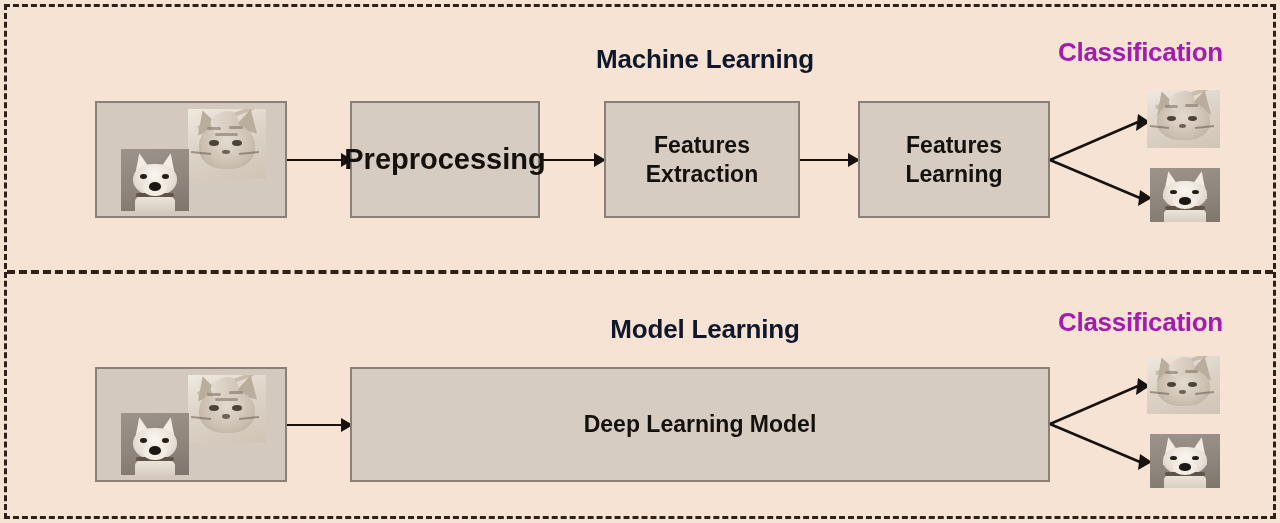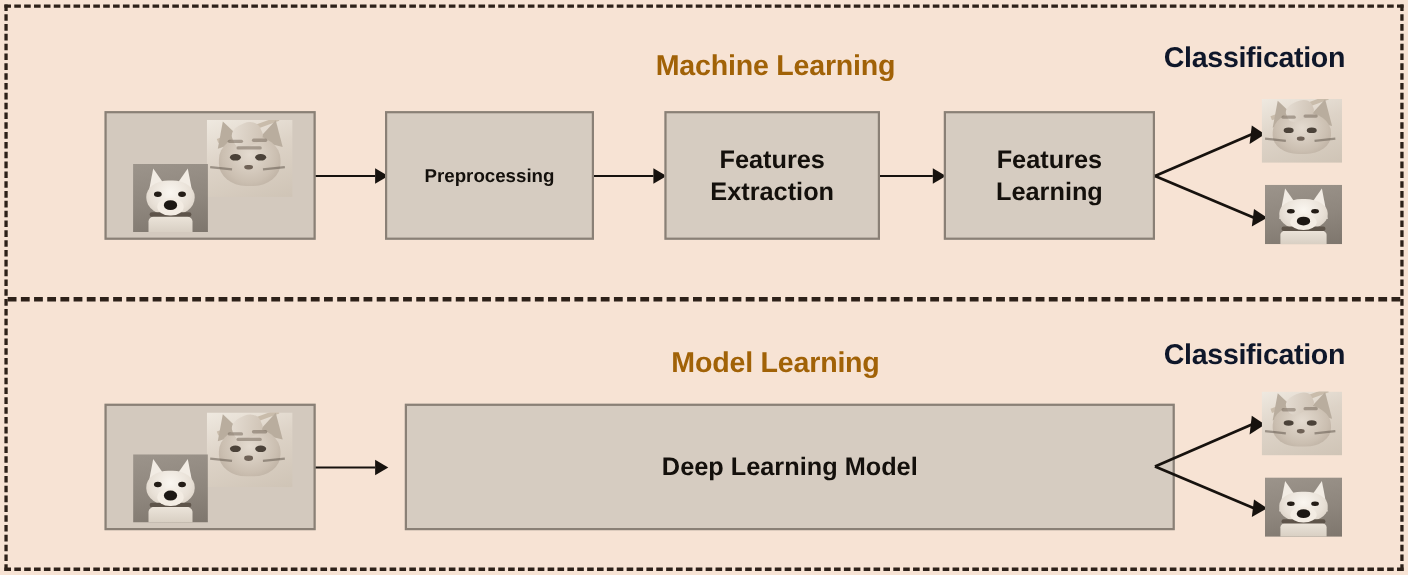--- a/index.html
+++ b/index.html
@@ -45,31 +45,31 @@
     width: 1280px;
   }
   #panel-ml { top: 0px;   height: 270px; }
   #panel-dl { top: 272px; height: 251px; }
 
   
   .section-title {
     position: absolute;
     font-size: 26px;
     font-weight: bold;
-    color: #a16207;
+    color: #0f172a;
     letter-spacing: -0.2px;
     white-space: nowrap;
     text-align: center;
   }
 
   .classification-title {
     position: absolute;
     font-size: 26px;
     font-weight: bold;
-    color: #0f172a;
+    color: #a21caf;
     letter-spacing: -0.3px;
     white-space: nowrap;
   }
 
   
   .pbox {
     position: absolute;
     box-sizing: border-box;
     background: #d6ccc1;
     border: 2px solid #8a8076;
@@ -270,21 +270,21 @@
         <div class="eyeR"></div>
         <div class="nose"></div>
       </div>
     </div>
 
     <svg class="arrow-svg" style="left:287px; top:150px;" width="66" height="20">
       <line x1="0" y1="10" x2="54" y2="10" stroke="#17120e" stroke-width="2"></line>
       <polygon points="54,3 66,10 54,17" fill="#17120e"></polygon>
     </svg>
 
-    <div class="pbox" style="left:350px; top:101px; width:190px; height:117px; font-size:17px;">
+    <div class="pbox" style="left:350px; top:101px; width:190px; height:117px; font-size:29px;">
       <span class="lbl">Preprocessing</span>
     </div>
 
     <svg class="arrow-svg" style="left:540px; top:150px;" width="66" height="20">
       <line x1="0" y1="10" x2="54" y2="10" stroke="#17120e" stroke-width="2"></line>
       <polygon points="54,3 66,10 54,17" fill="#17120e"></polygon>
     </svg>
 
     <div class="pbox" style="left:604px; top:101px; width:196px; height:117px; font-size:23px;">
       <span>
@@ -379,21 +379,21 @@
         <div class="eyeR"></div>
         <div class="nose"></div>
       </div>
     </div>
 
     <svg class="arrow-svg" style="left:287px; top:143px;" width="66" height="20">
       <line x1="0" y1="10" x2="54" y2="10" stroke="#17120e" stroke-width="2"></line>
       <polygon points="54,3 66,10 54,17" fill="#17120e"></polygon>
     </svg>
 
-    <div class="pbox" style="left:368px; top:95px; width:700px; height:115px; font-size:23px;">
+    <div class="pbox" style="left:350px; top:95px; width:700px; height:115px; font-size:23px;">
       <span class="lbl">Deep Learning Model</span>
     </div>
 
     <svg class="arrow-svg" style="left:1050px; top:94px;" width="104" height="120">
       <line x1="0" y1="58" x2="88" y2="20" stroke="#17120e" stroke-width="2.5"></line>
       <polygon points="88,12 100,20 86,29" fill="#17120e"></polygon>
       <line x1="0" y1="58" x2="90" y2="96" stroke="#17120e" stroke-width="2.5"></line>
       <polygon points="90,88 102,96 88,104" fill="#17120e"></polygon>
     </svg>
 

